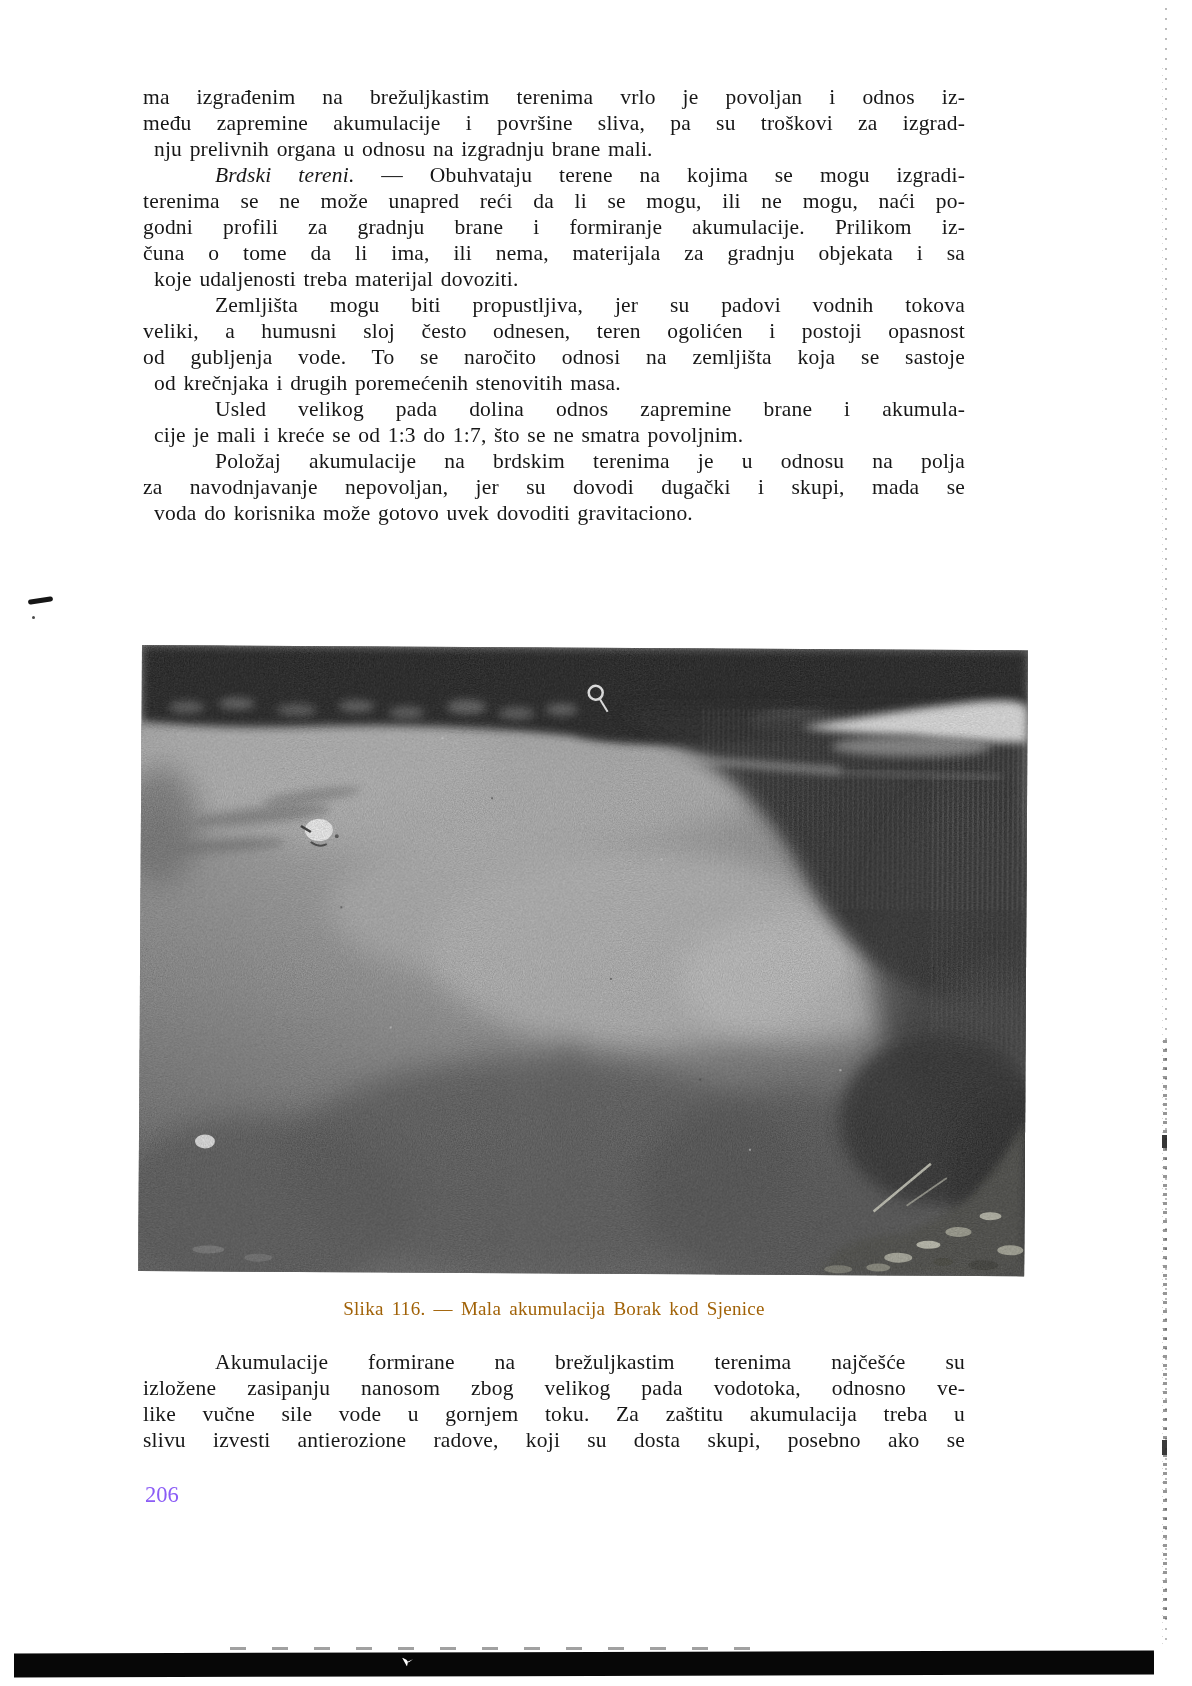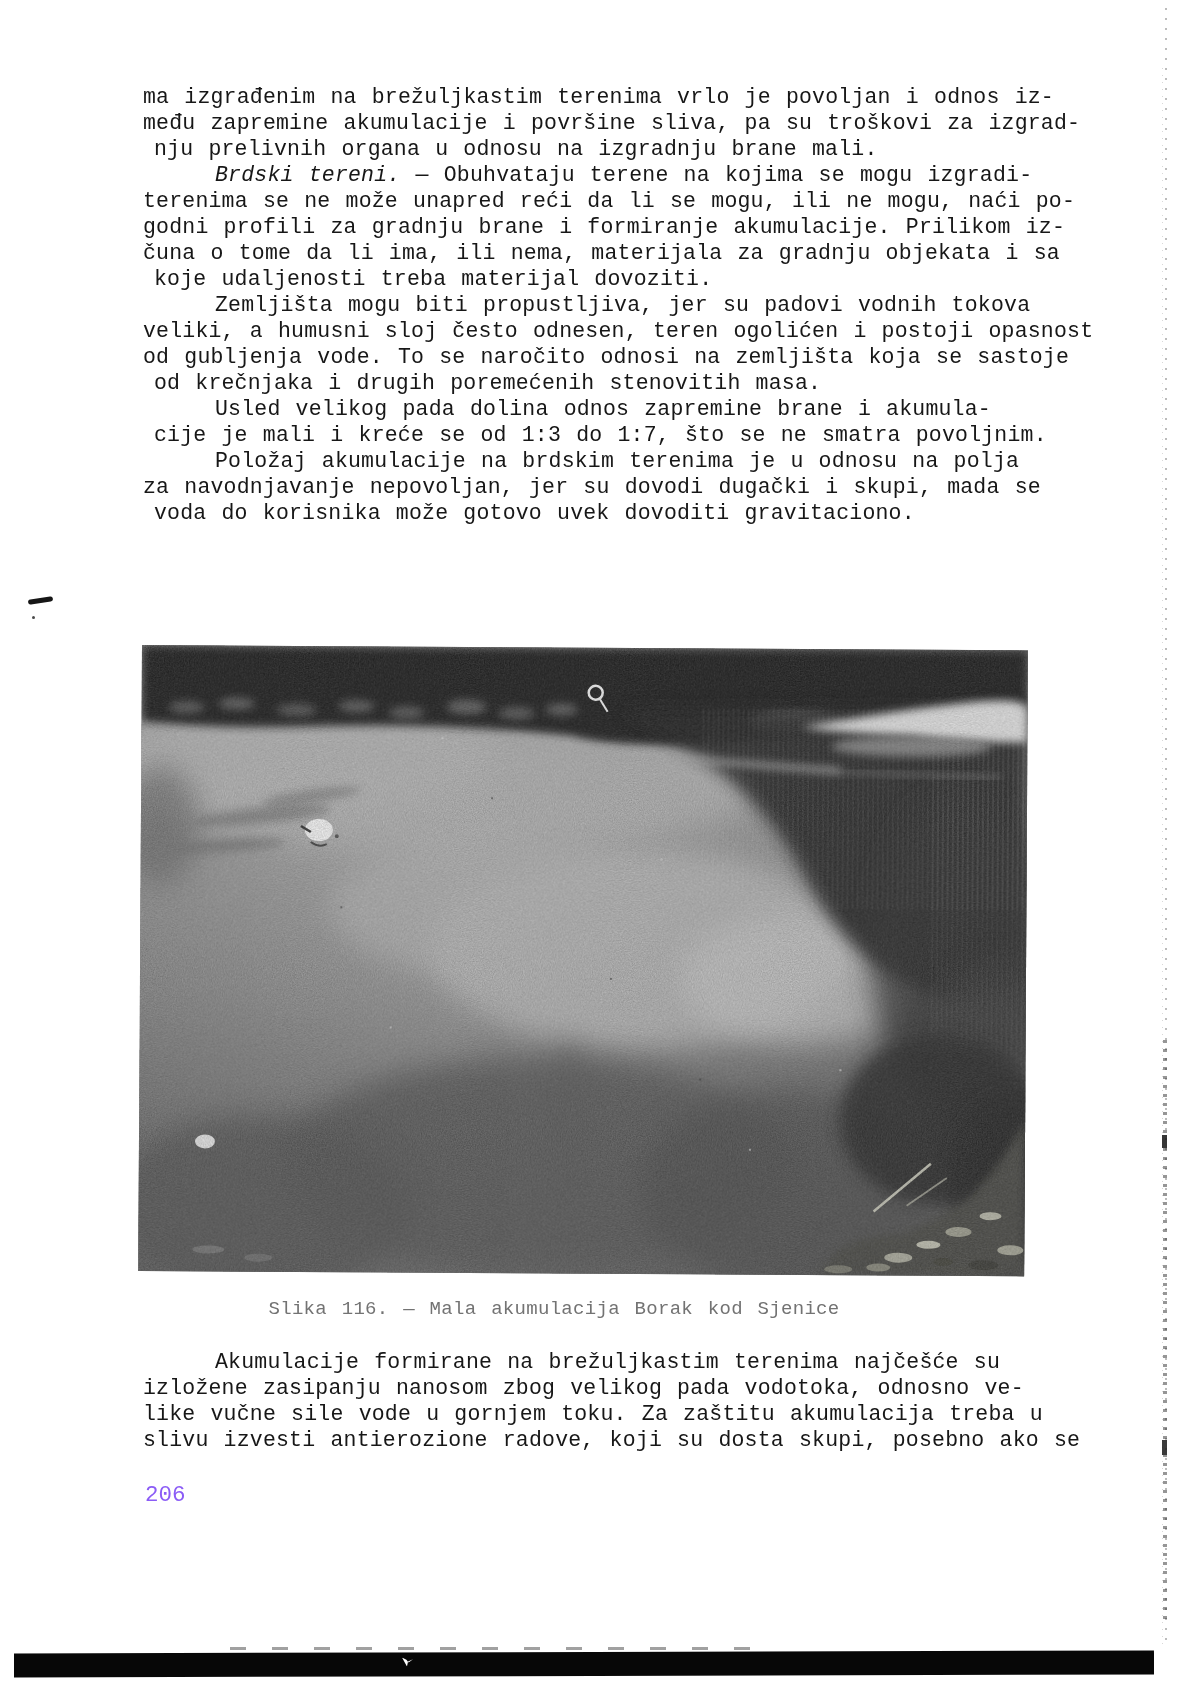--- a/index.html
+++ b/index.html
@@ -1,29 +1,29 @@
 <!DOCTYPE html>
 <html><head>
 <meta charset="utf-8">
 <style>
   html,body{margin:0;padding:0;background:#ffffff;}
   #page{
     position:relative;width:1192px;height:1686px;background:#ffffff;overflow:hidden;
-    font-family:Liberation Mono, monospace;color:#171717;
+    font-family:Liberation Serif, serif;color:#171717;
   }
   .textcol{position:absolute;left:143px;width:822px;font-size:21.5px;line-height:26px;
     letter-spacing:.2px;word-spacing:2px;}
   #text-top{top:84px;}
   #text-bottom{top:1349px;}
   .line{text-align:justify;text-align-last:justify;white-space:nowrap;}
   .line.end{text-align-last:left;margin-left:11px;}
   .line.indent{text-indent:72px;}
   .line em{font-style:italic;}
   #caption{position:absolute;left:143px;top:1298px;width:822px;text-align:center;
-    font-size:19px;letter-spacing:.3px;word-spacing:3px;color:#737373;}
+    font-size:19px;letter-spacing:.3px;word-spacing:3px;color:#a16207;}
   #page-number{position:absolute;left:145px;top:1482px;font-size:22.5px;color:#8b5cf6;}
   
   #photo{position:absolute;left:142px;top:645px;width:886px;height:626px;
     background:#9a9a9a;transform:rotate(.35deg);transform-origin:top left;
     box-shadow:inset 0 0 14px rgba(0,0,0,.30);}
   #photo svg{display:block;width:100%;height:100%;}
   
   #edge-streak{position:absolute;left:1162px;top:8px;width:5px;height:1636px;opacity:.75;
     background-image:
       repeating-linear-gradient(180deg,rgba(55,55,55,.45) 0 2px,transparent 2px 10px),

